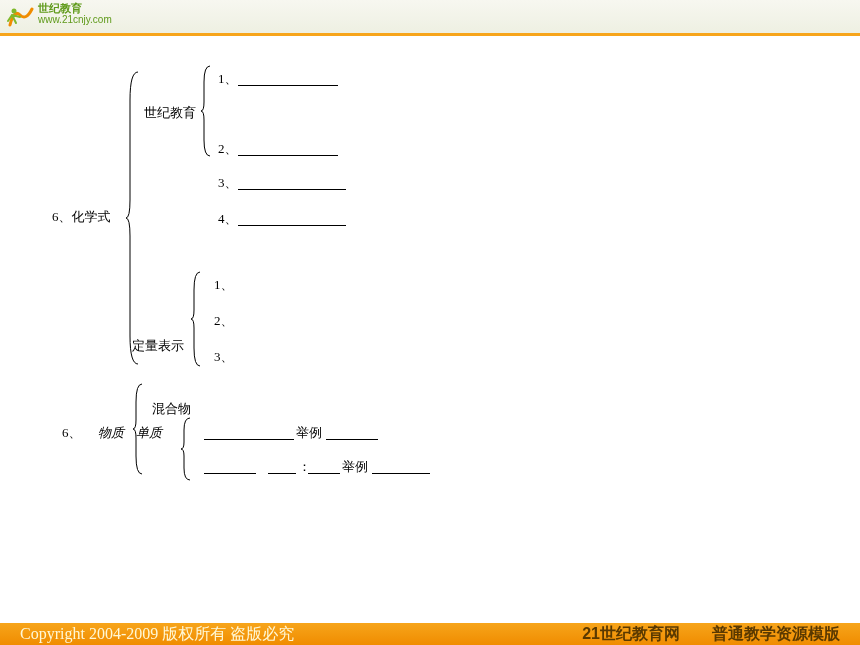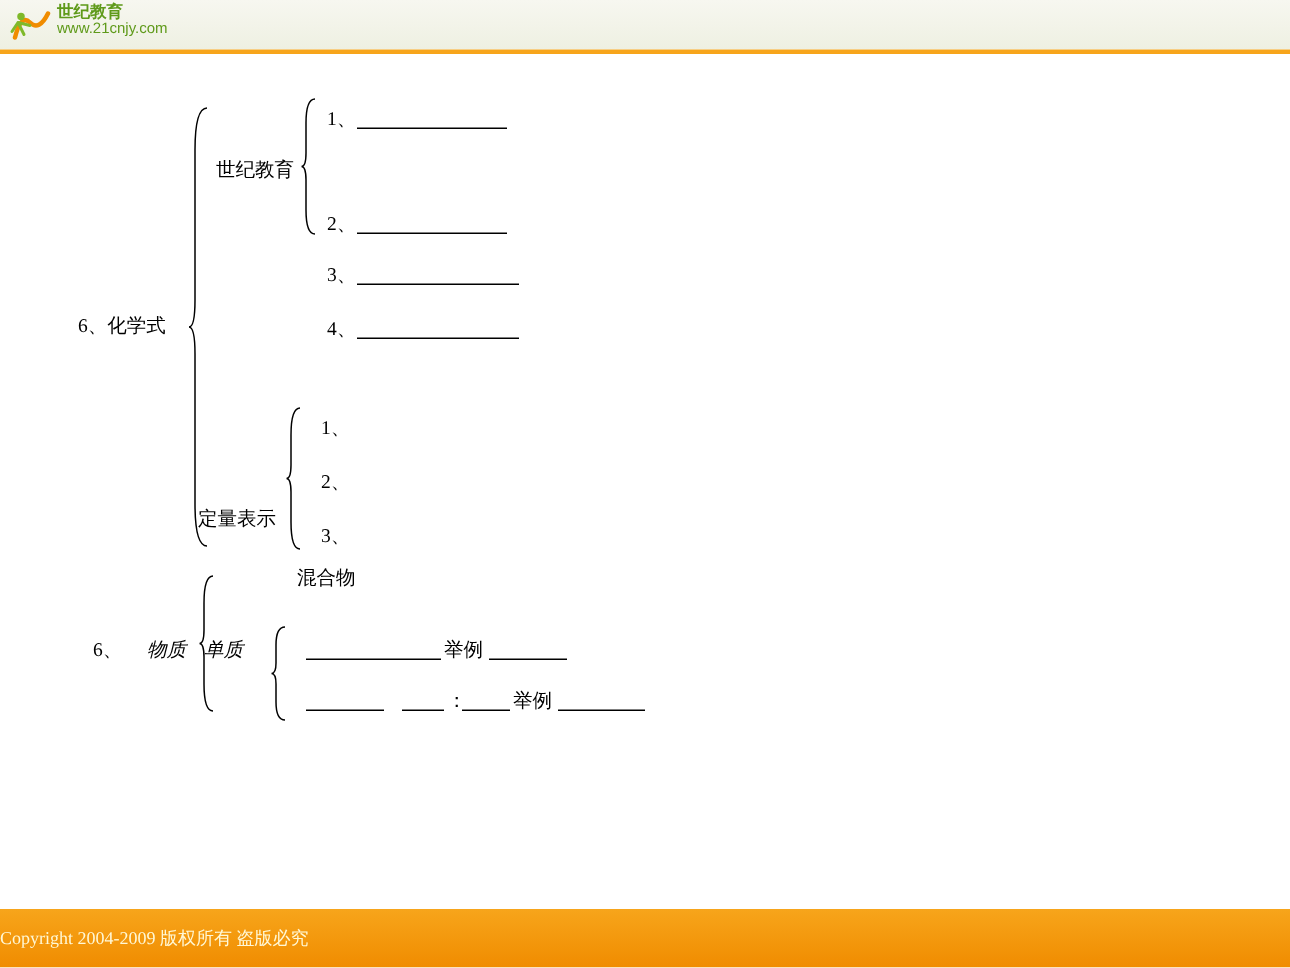--- a/index.html
+++ b/index.html
@@ -70,27 +70,27 @@
     height: 1.2em;
     vertical-align: baseline;
   }
 
   
   .footer {
     position: absolute;
     bottom: 0;
     left: 0;
     right: 0;
-    height: 39px;
+    height: 22px;
     background: linear-gradient(#f7a51b, #f08c00);
     display: flex;
     align-items: center;
-    font-size: 12px;
+    font-size: 16px;
     color: #fff;
-    padding: 0 0;
+    padding: 0 20px;
     font-family: "SimSun", serif;
   }
   .footer .copy { color: #fff8d6; }
   .footer .right {
     margin-left: auto;
     display: flex;
     gap: 32px;
     font-family: "SimHei", sans-serif;
     font-weight: bold;
     color: #5a3900;
@@ -159,21 +159,21 @@
 
   <span style="left:62px; top:388px;">6、</span>
   <span style="left:98px; top:388px;font-style:italic;">物质</span>
 
   <div class="brace" style="left:132px; top:346px;">
     <svg width="14" height="94">
       <path d="M10 2 Q4 2 4 20 L4 38 Q4 47 1 47 Q4 47 4 56 L4 74 Q4 92 10 92" stroke="#000" fill="none" stroke-width="1"></path>
     </svg>
   </div>
 
-  <span style="left:152px; top:340px;margin-left:46px;">混合物</span>
+  <span style="left:152px; top:364px;">混合物</span>
   <span style="left:136px; top:388px;font-style:italic;">单质</span>
 
   <span class="blank" style="left:204px; top:388px; width:90px;"></span>
   <span style="left:296px; top:388px;">举例</span>
   <span class="blank" style="left:326px; top:388px; width:52px;"></span>
 
   <div class="brace" style="left:180px; top:380px;">
     <svg width="14" height="66">
       <path d="M10 2 Q4 2 4 14 L4 26 Q4 33 1 33 Q4 33 4 40 L4 52 Q4 64 10 64" stroke="#000" fill="none" stroke-width="1"></path>
     </svg>
@@ -183,13 +183,17 @@
   <span class="blank" style="left:268px; top:422px; width:28px;"></span>
   <span style="left:298px; top:422px;">：</span>
   <span class="blank" style="left:308px; top:422px; width:32px;"></span>
   <span style="left:342px; top:422px;">举例</span>
   <span class="blank" style="left:372px; top:422px; width:58px;"></span>
 
 </div>
 
 <div class="footer">
   <span class="copy">Copyright 2004-2009 版权所有 盗版必究</span>
+  <div class="right">
+    <span>21世纪教育网</span>
+    <span>普通教学资源模版</span>
+  </div>
 </div>
 
 </body></html>

